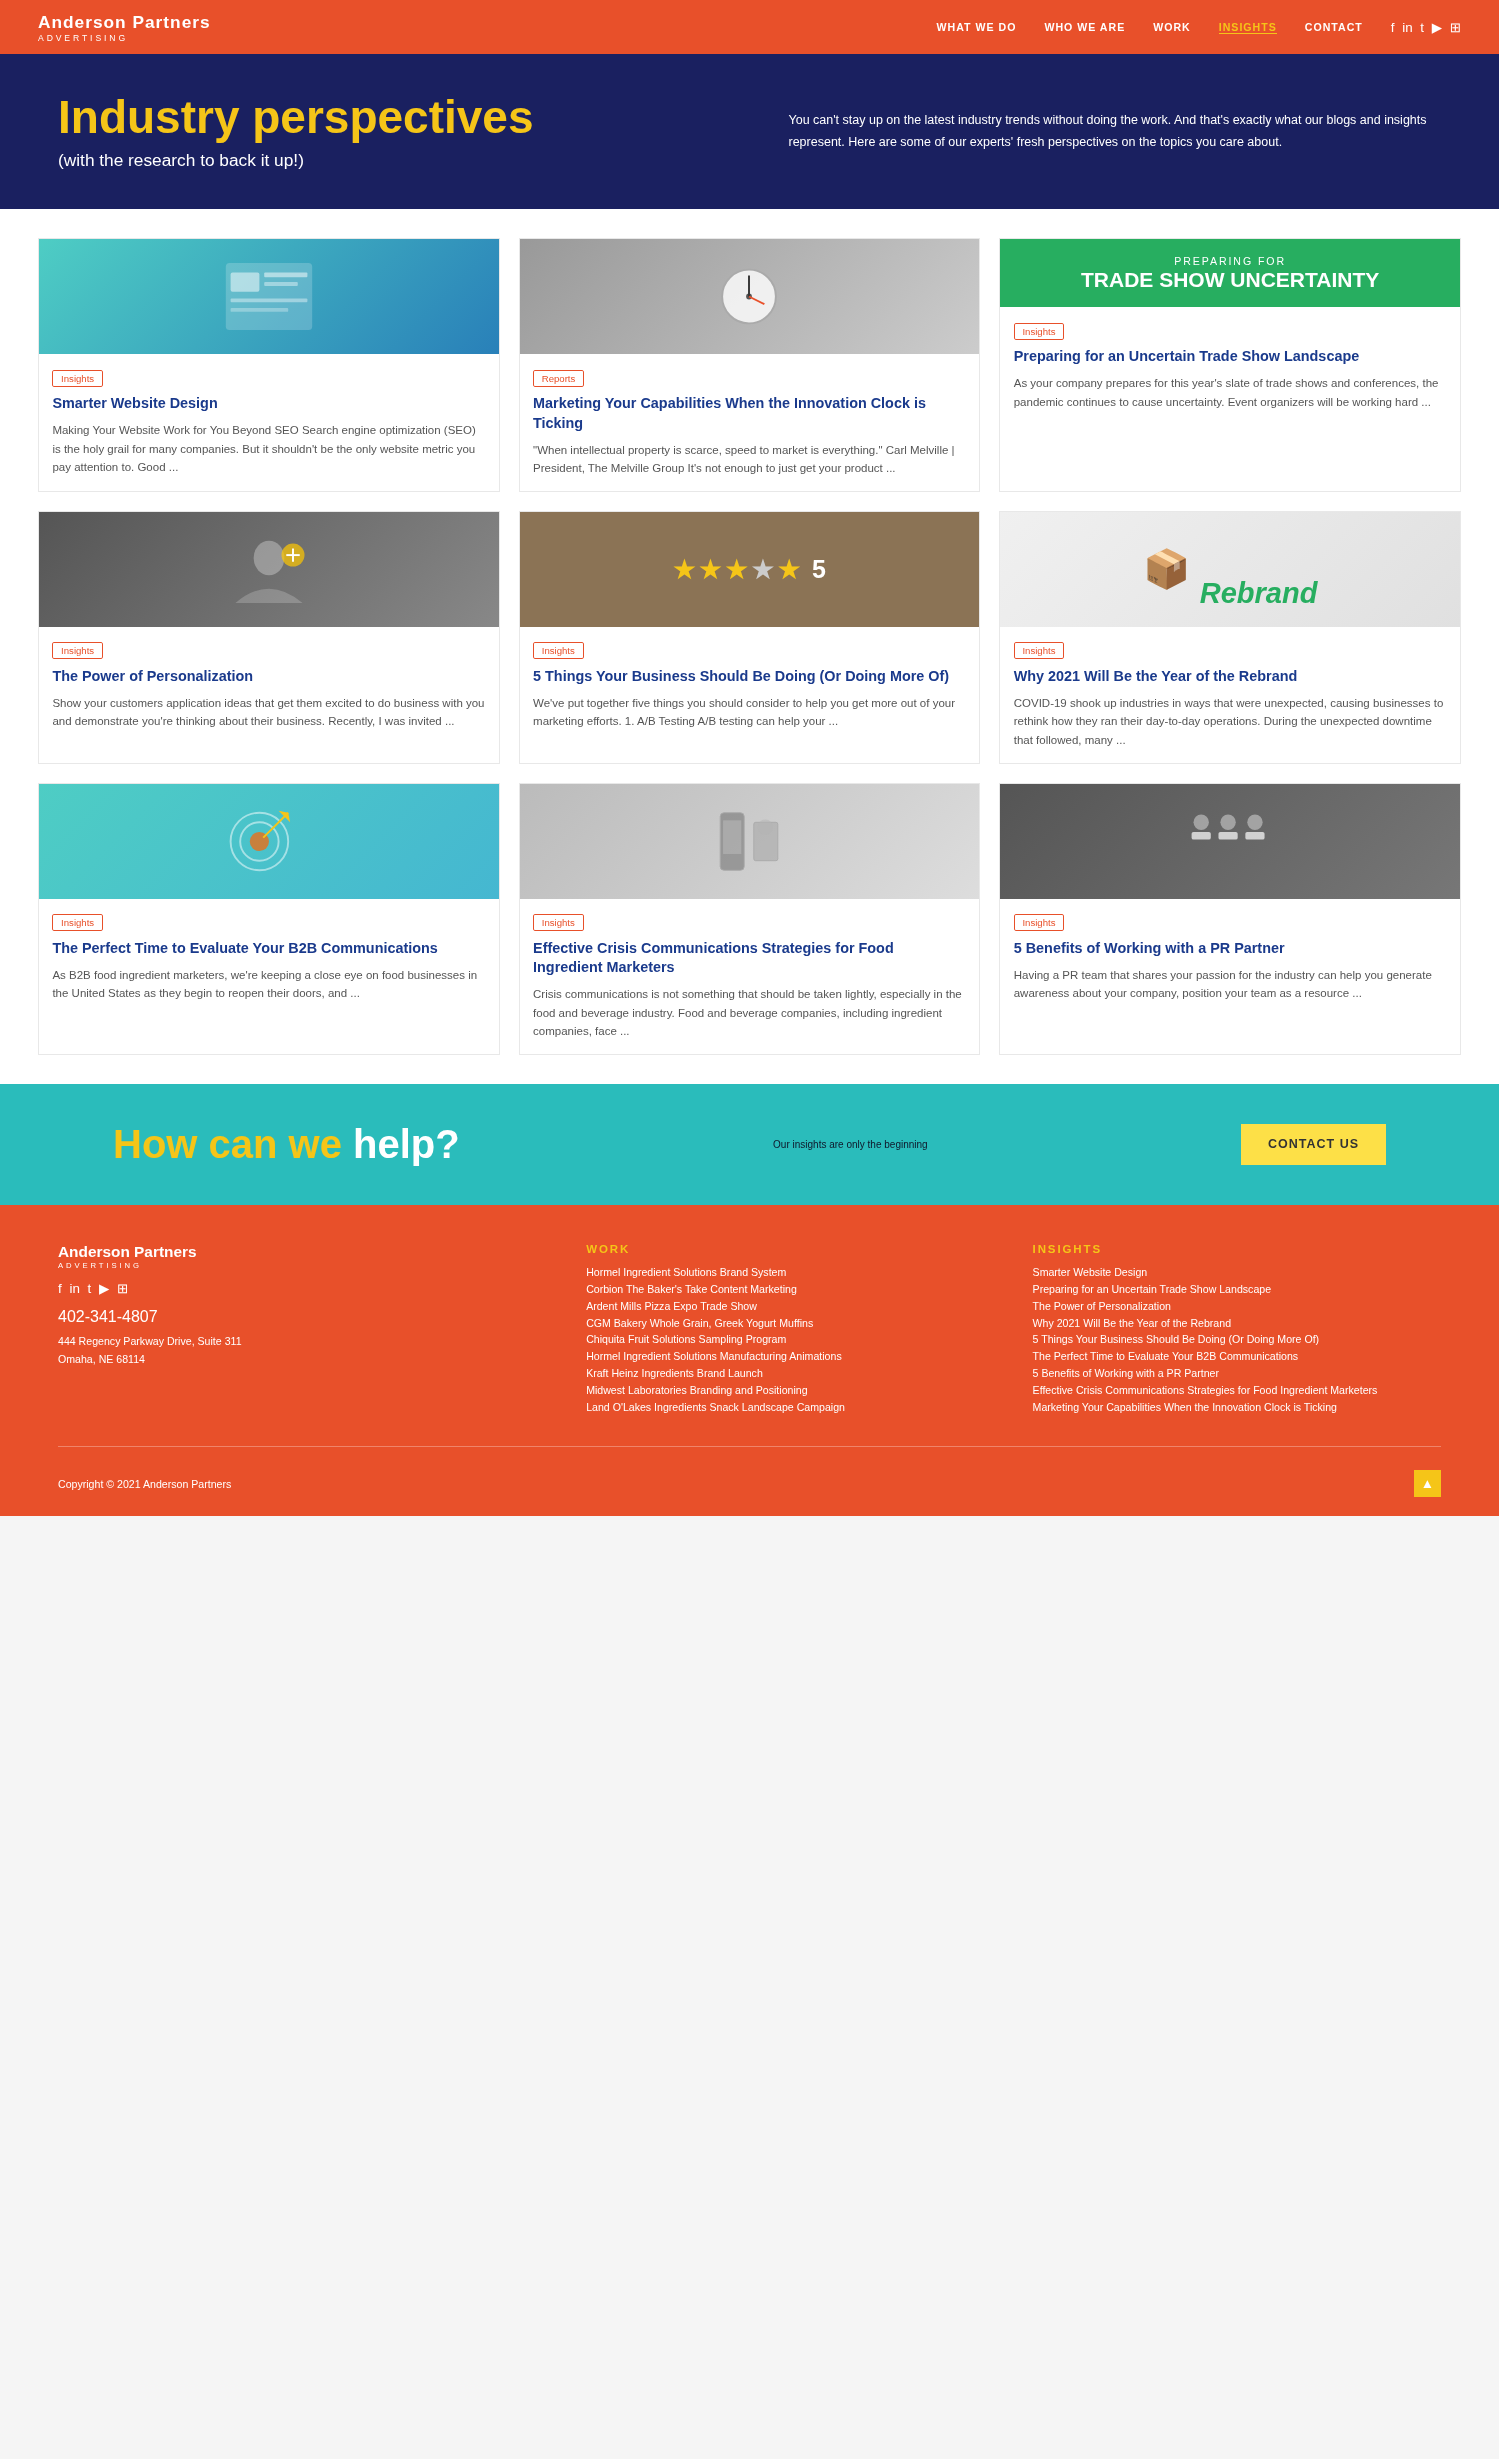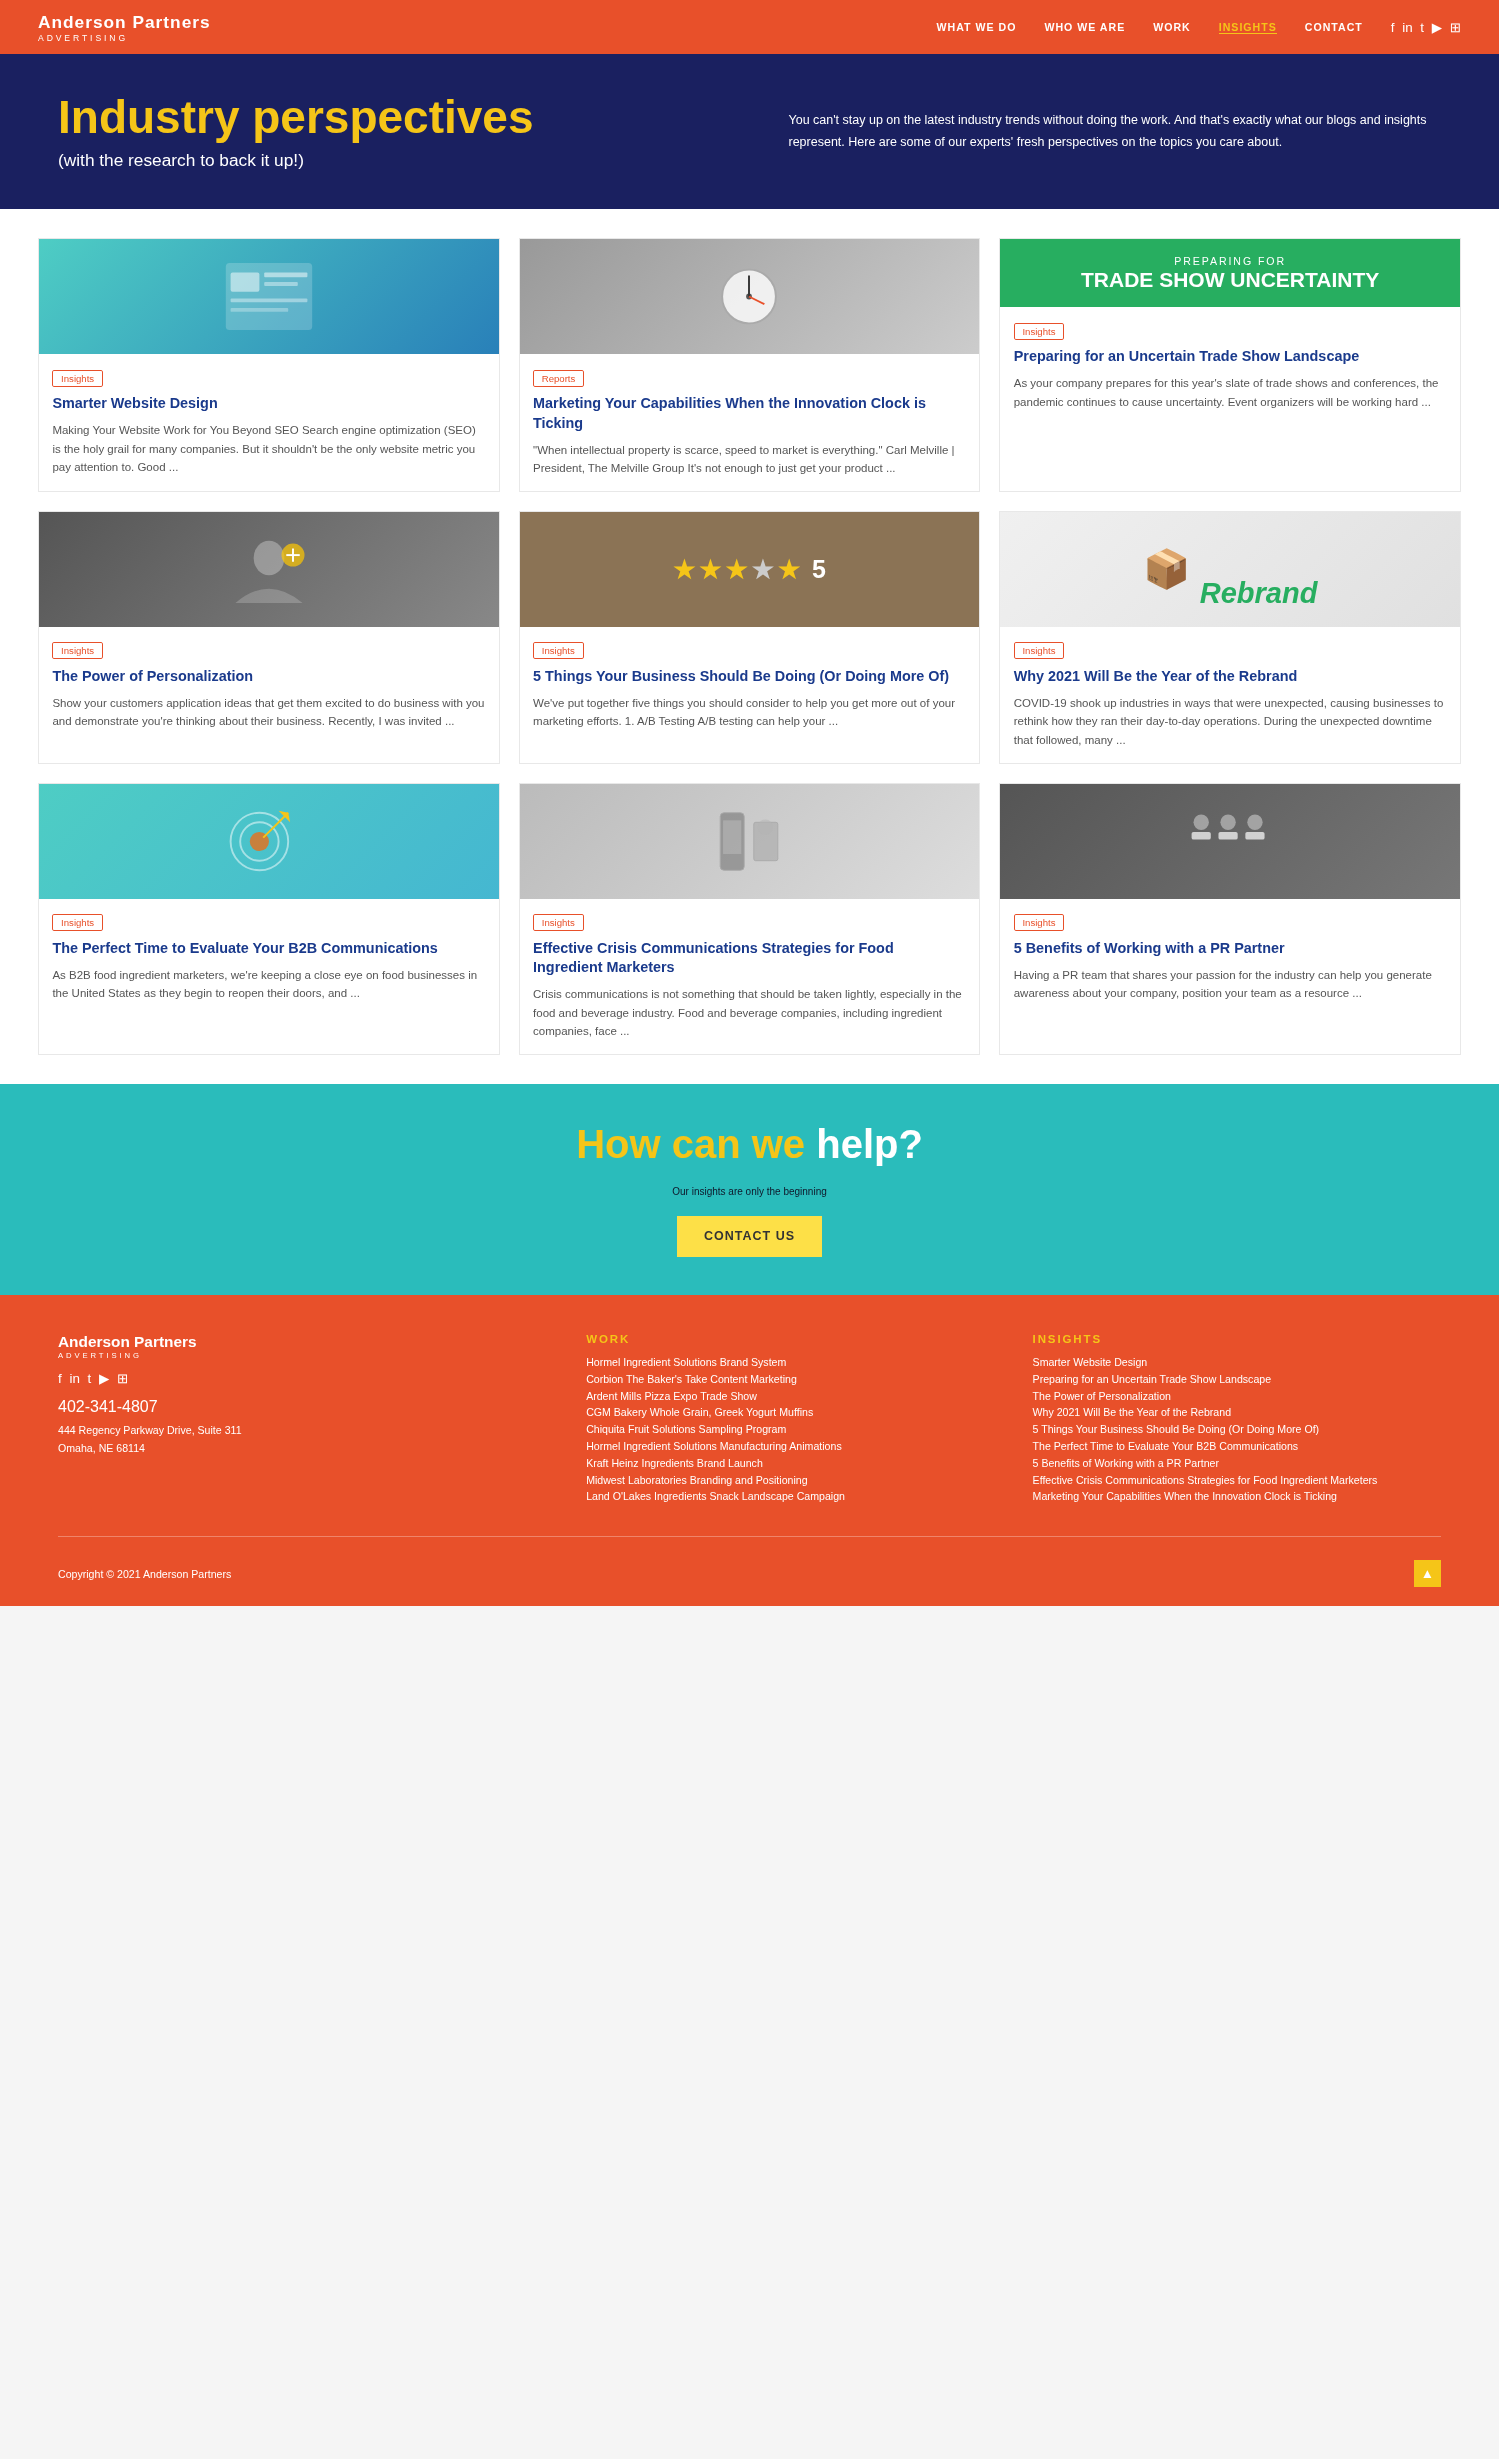--- a/index.html
+++ b/index.html
@@ -110,21 +110,20 @@
     .card-header-trade .main { color: #fff; font-size: 21px; font-weight: bold; line-height: 1.2; text-transform: uppercase; }
 
     
     .cta-section {
       background: #2abcbb;
       display: flex;
       align-items: center;
       justify-content: space-between;
       padding: 38px 113px;
       gap: 19px;
-      flex-direction: column;
     }
     .cta-title { font-size: 40px; font-weight: bold; }
     .cta-title span:first-child { color: #f5c518; }
     .cta-title span:last-child { color: #fff; }
     .cta-subtitle { color: #0f172a; font-size: 10px; }
     .cta-btn {
       background: #fde047;
       color: #333;
       border: none;
       padding: 13.4px 27px;

